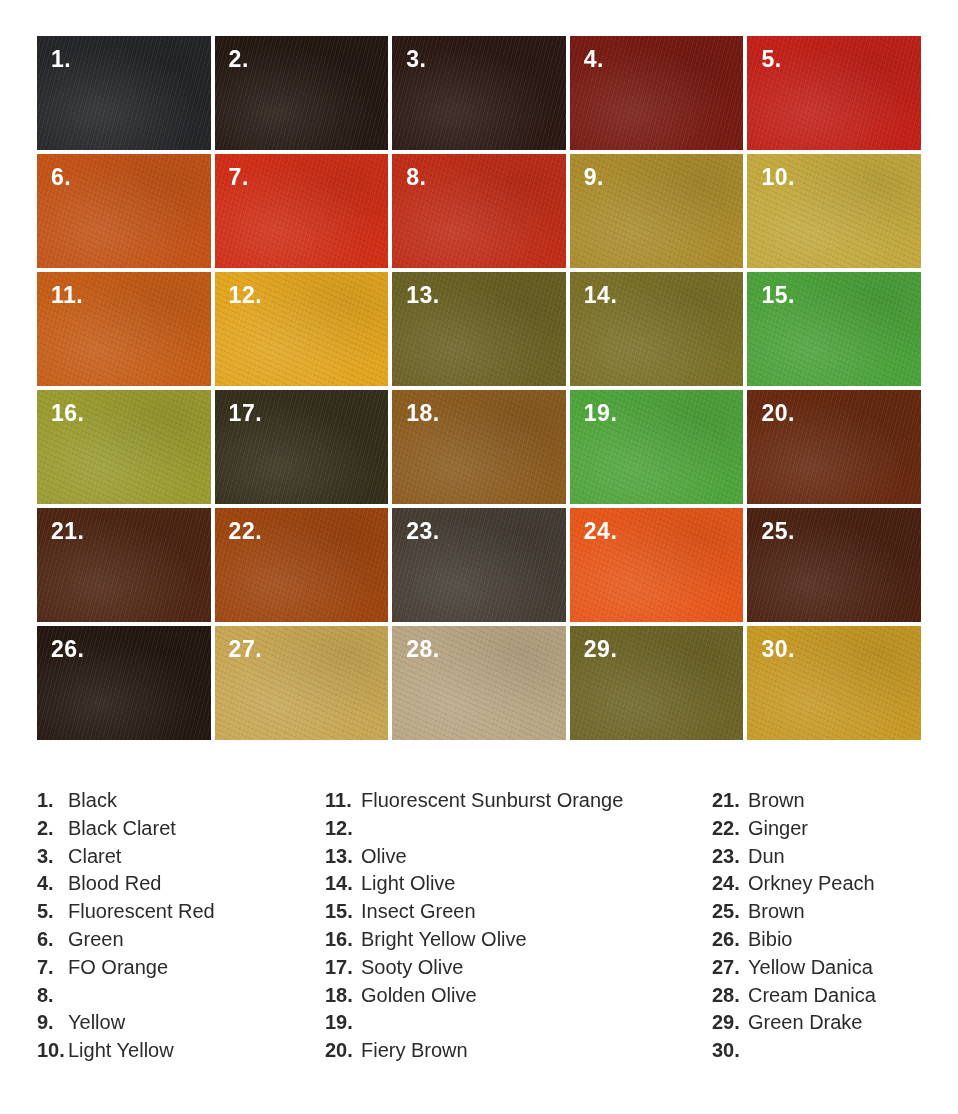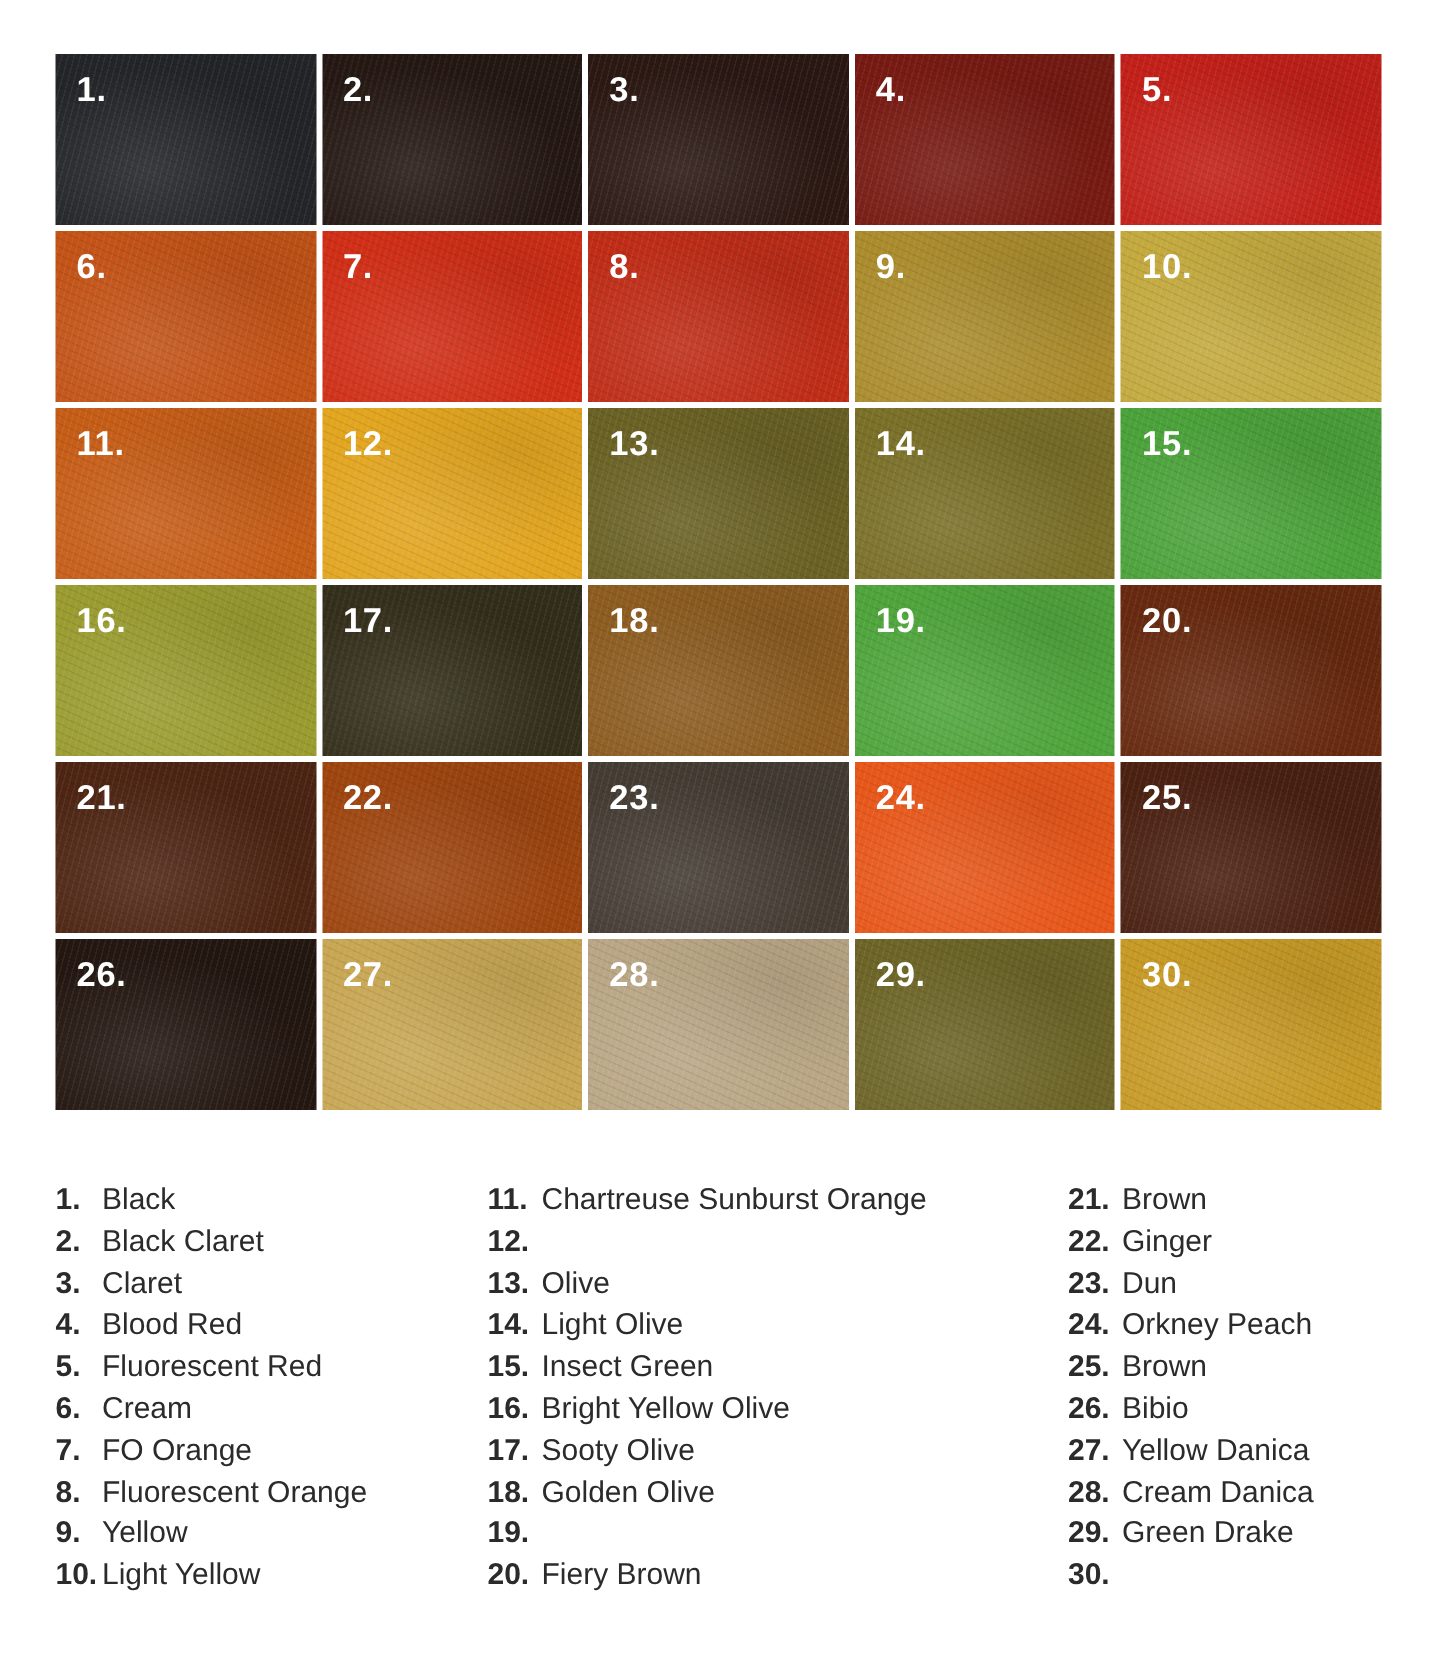--- a/index.html
+++ b/index.html
@@ -153,43 +153,42 @@
       <div class="legend-item">
     <span class="n">4.</span>
     <span class="name">Blood Red</span>
   </div>
       <div class="legend-item">
     <span class="n">5.</span>
     <span class="name">Fluorescent Red</span>
   </div>
       <div class="legend-item">
     <span class="n">6.</span>
-    <span class="name">Cream</span>
+    <span class="name">Green</span>
   </div>
       <div class="legend-item">
     <span class="n">7.</span>
     <span class="name">FO Orange</span>
   </div>
       <div class="legend-item">
     <span class="n">8.</span>
-    <span class="name">Fluorescent Orange</span>
   </div>
       <div class="legend-item">
     <span class="n">9.</span>
     <span class="name">Yellow</span>
   </div>
       <div class="legend-item">
     <span class="n">10.</span>
     <span class="name">Light Yellow</span>
   </div>
     </div>
   <div class="legend-col c2">
       <div class="legend-item">
     <span class="n">11.</span>
-    <span class="name">Chartreuse Sunburst Orange</span>
+    <span class="name">Fluorescent Sunburst Orange</span>
   </div>
       <div class="legend-item">
     <span class="n">12.</span>
   </div>
       <div class="legend-item">
     <span class="n">13.</span>
     <span class="name">Olive</span>
   </div>
       <div class="legend-item">
     <span class="n">14.</span>

